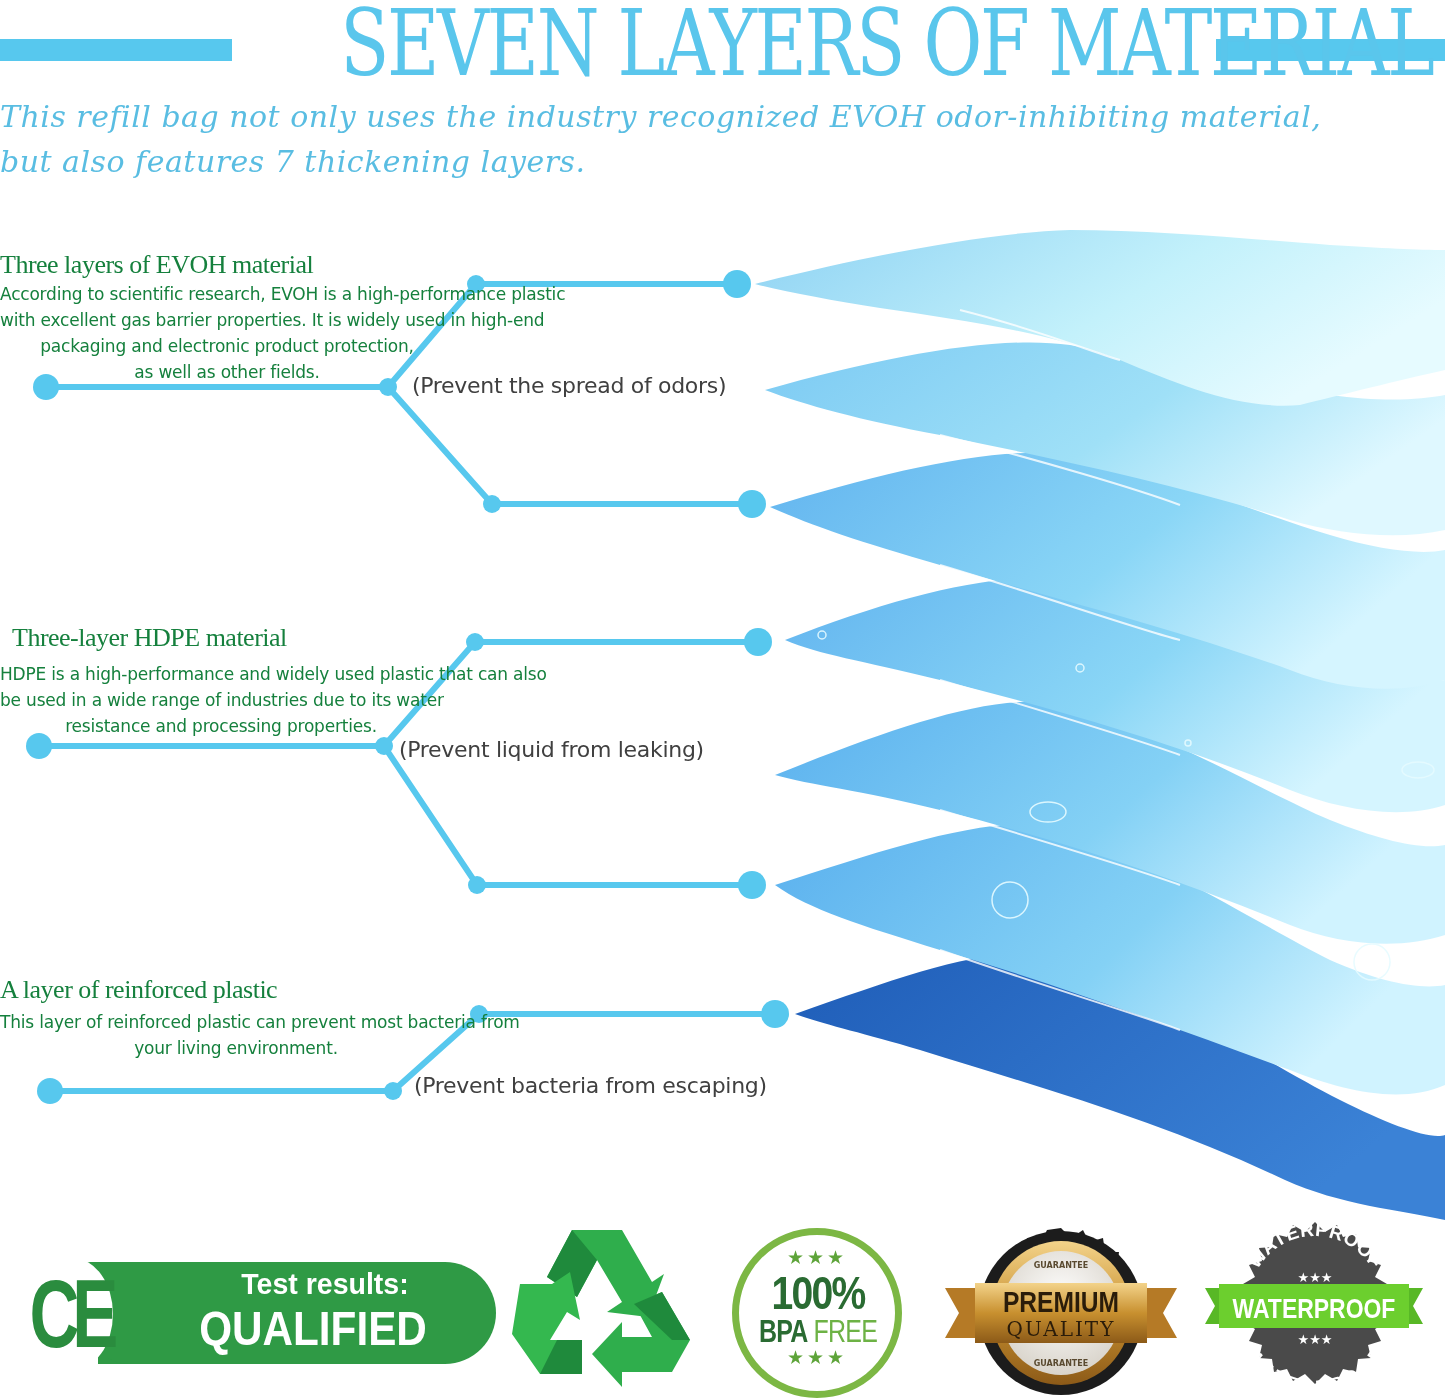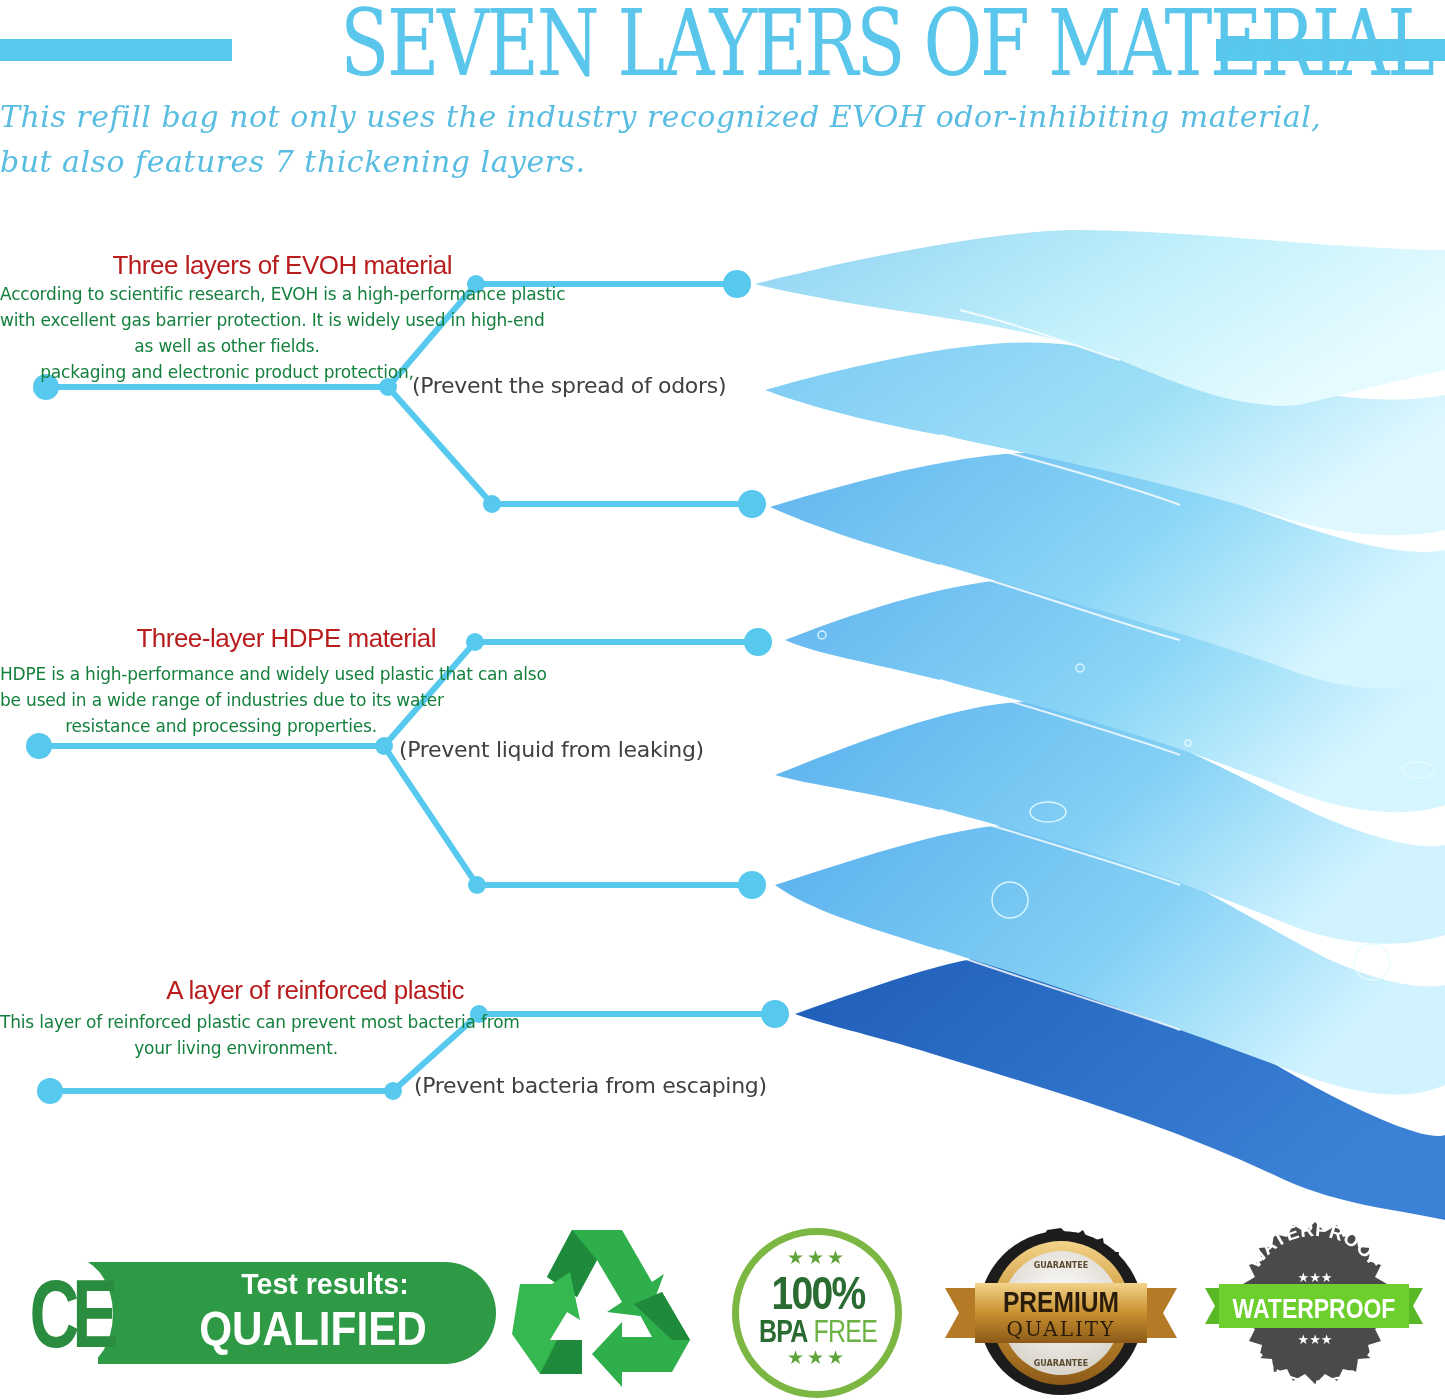--- a/index.html
+++ b/index.html
@@ -22,22 +22,22 @@
       white-space: nowrap;
     }
     .subtitle {
       left: 0; top: 94px; width: 1445px; 
       color: #59bde2; font-family: "DejaVu Serif", serif; font-style: italic;
       font-size: 30px; line-height: 45px; letter-spacing: 0.5px;
     }
 
     
     .callout-title {
-      text-align: right; color: #b91c1c;
-      font-family: Liberation Sans, sans-serif; font-size: 26px; line-height: 30px;
+      text-align: left; color: #15803d;
+      font-family: Liberation Serif, serif; font-size: 26px; line-height: 30px;
       letter-spacing: -0.5px; white-space: nowrap;
     }
     .callout-body {
       text-align: center; color: #15803d;
       font-family: "DejaVu Sans", sans-serif; font-size: 17px; line-height: 26px;
       letter-spacing: -0.2px;
     }
     .callout-body span { display: block; white-space: nowrap; }
     .benefit {
       color: #404040; font-family: "DejaVu Sans", sans-serif;
@@ -148,27 +148,27 @@
     <circle cx="50" cy="1091" r="13"></circle>
       <circle cx="393" cy="1091" r="9"></circle>
     <circle cx="479" cy="1014" r="9"></circle>
       <circle cx="775" cy="1014" r="14"></circle>
   </g>
 </svg>
 
 <div class="abs callout-title" style="left:0;top:250px;width:452px;">Three layers of EVOH material</div>
 <div class="abs callout-body" style="left:0;top:281px;width:454px;">
   <span>According to scientific research, EVOH is a high-performance plastic</span>
-  <span>with excellent gas barrier protection. It is widely used in high-end</span>
+  <span>with excellent gas barrier properties. It is widely used in high-end</span>
+  <span>packaging and electronic product protection,</span>
   <span>as well as other fields.</span>
-  <span>packaging and electronic product protection,</span>
 </div>
 <div class="abs benefit" style="left:412px;top:373px;">(Prevent the spread of odors)</div>
 
-<div class="abs callout-title" style="left:0;top:623px;width:436px;">Three-layer HDPE material</div>
+<div class="abs callout-title" style="left:12px;top:623px;width:436px;">Three-layer HDPE material</div>
 <div class="abs callout-body" style="left:0;top:661px;width:442px;">
   <span>HDPE is a high-performance and widely used plastic that can also</span>
   <span>be used in a wide range of industries due to its water</span>
   <span>resistance and processing properties.</span>
 </div>
 <div class="abs benefit" style="left:399px;top:737px;">(Prevent liquid from leaking)</div>
 
 <div class="abs callout-title" style="left:0;top:975px;width:464px;">A layer of reinforced plastic</div>
 <div class="abs callout-body" style="left:0;top:1009px;width:472px;">
   <span>This layer of reinforced plastic can prevent most bacteria from</span>

